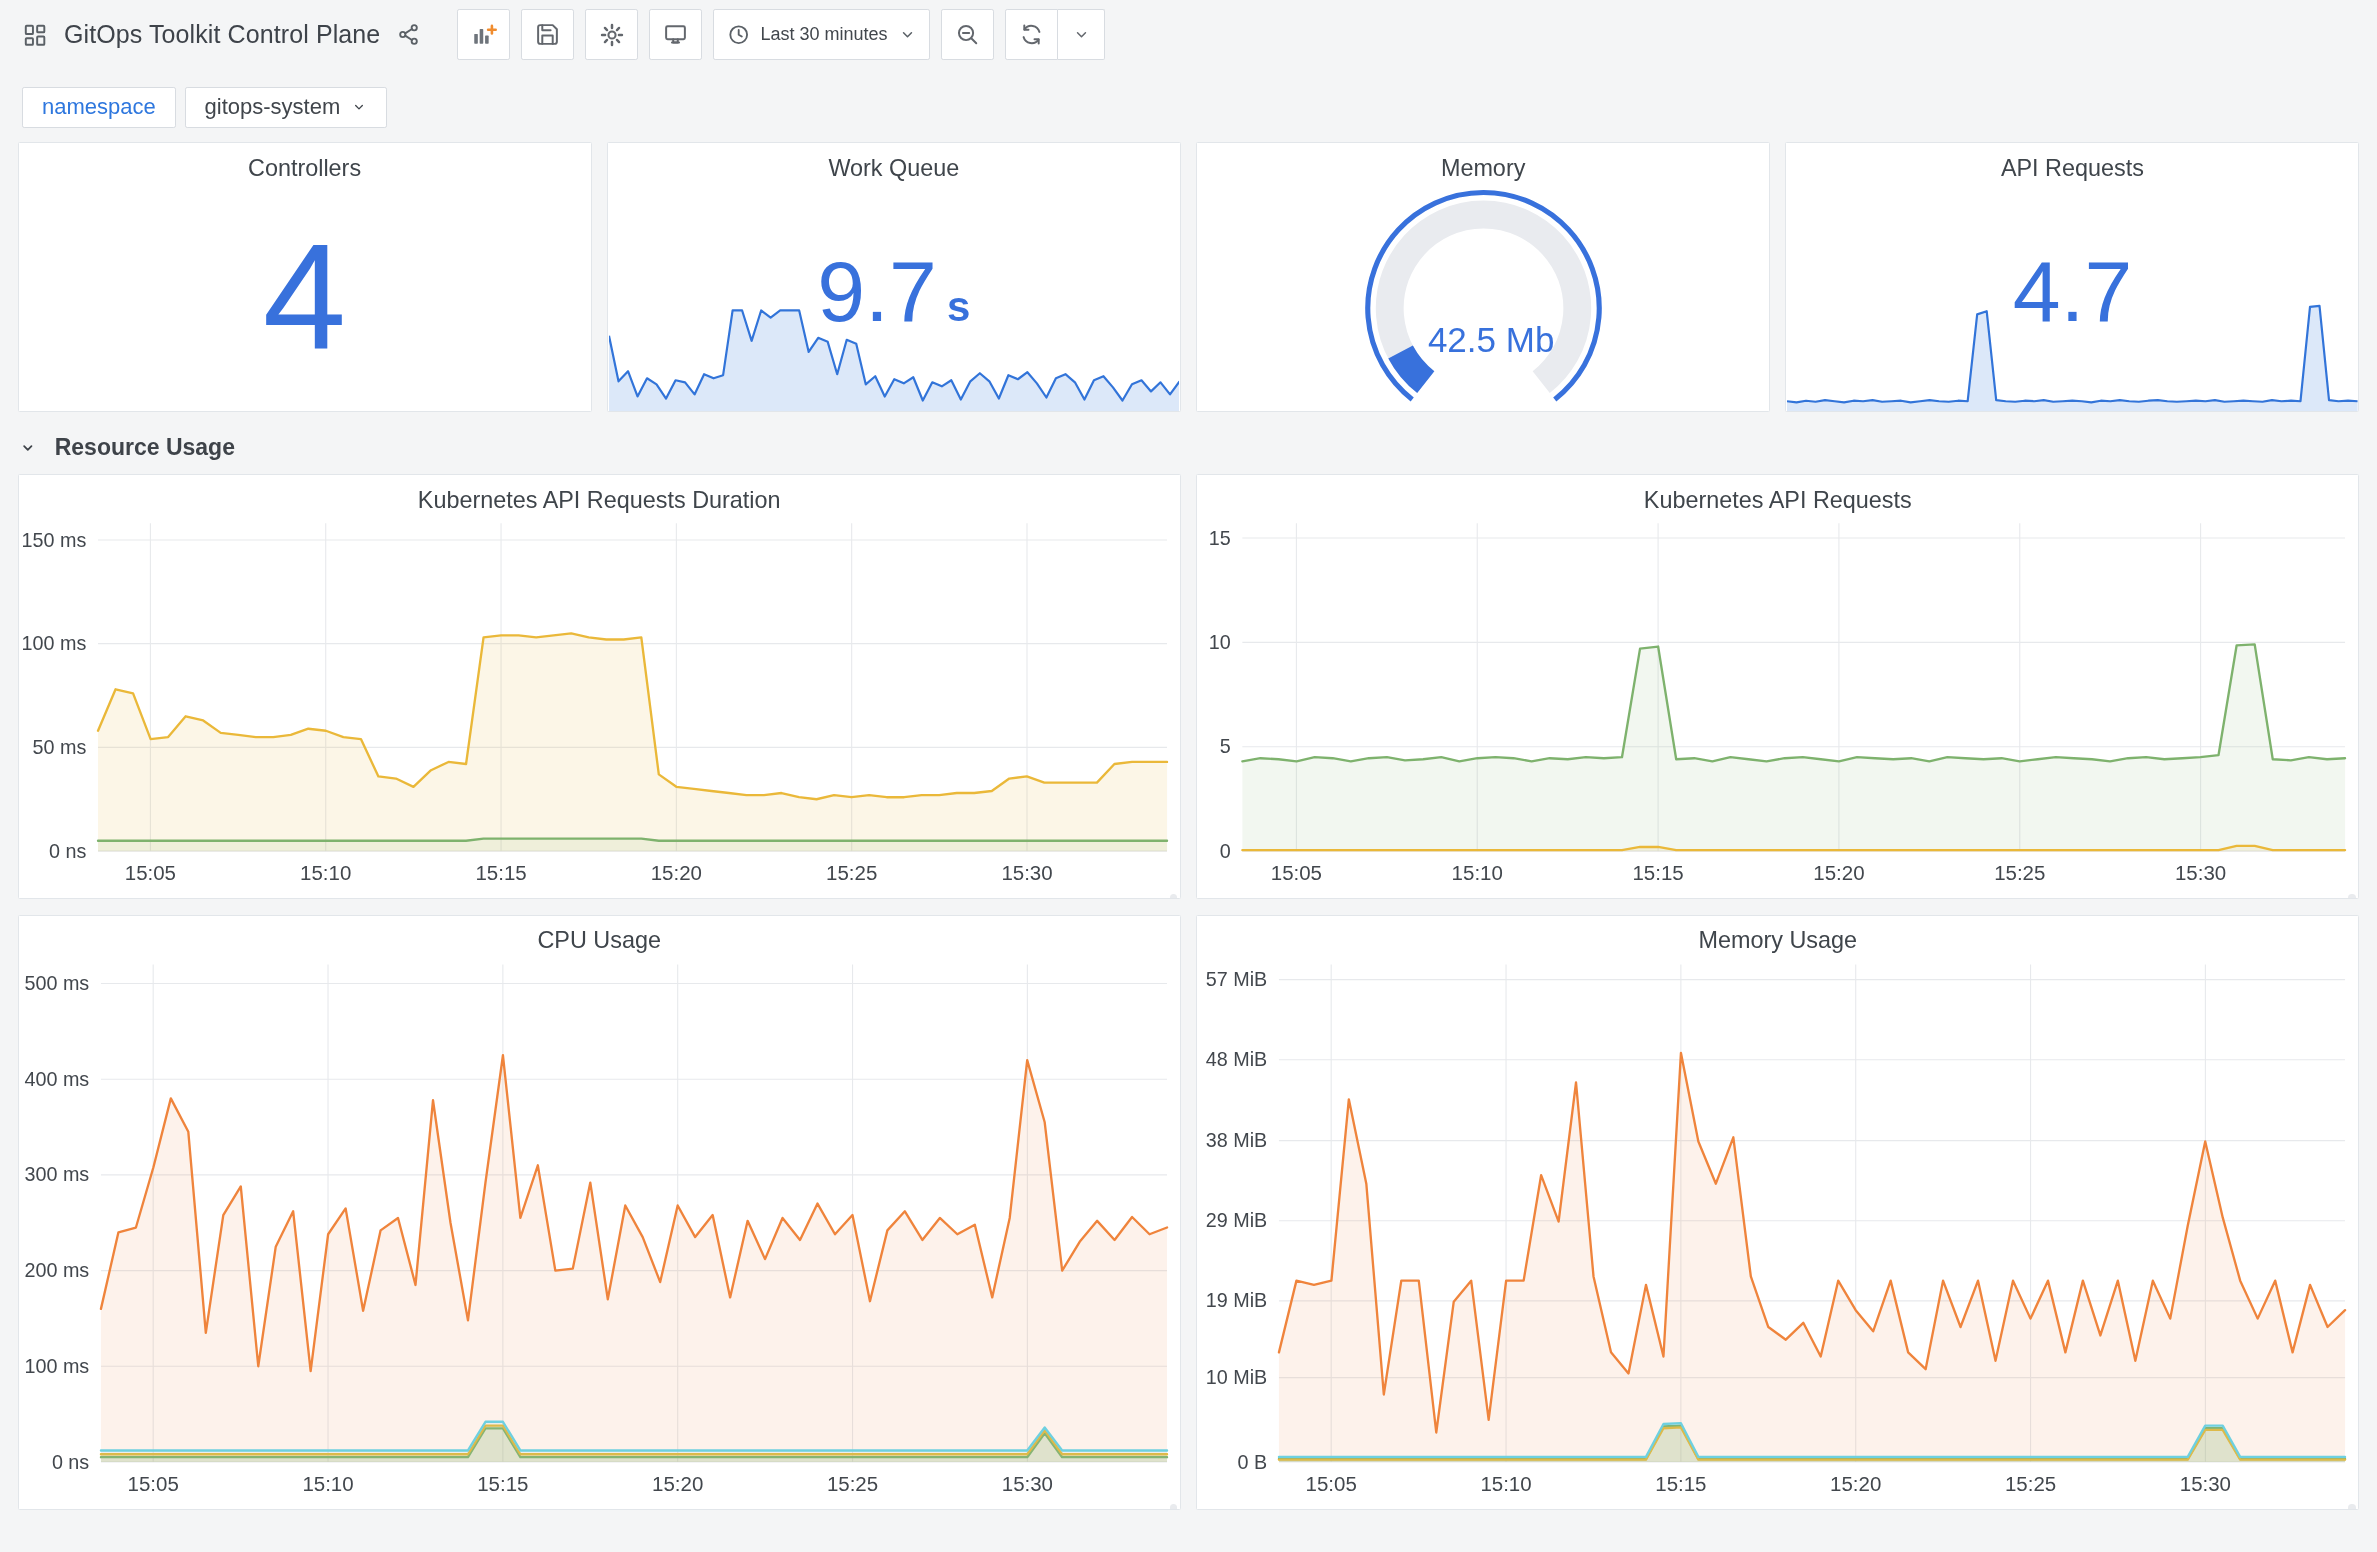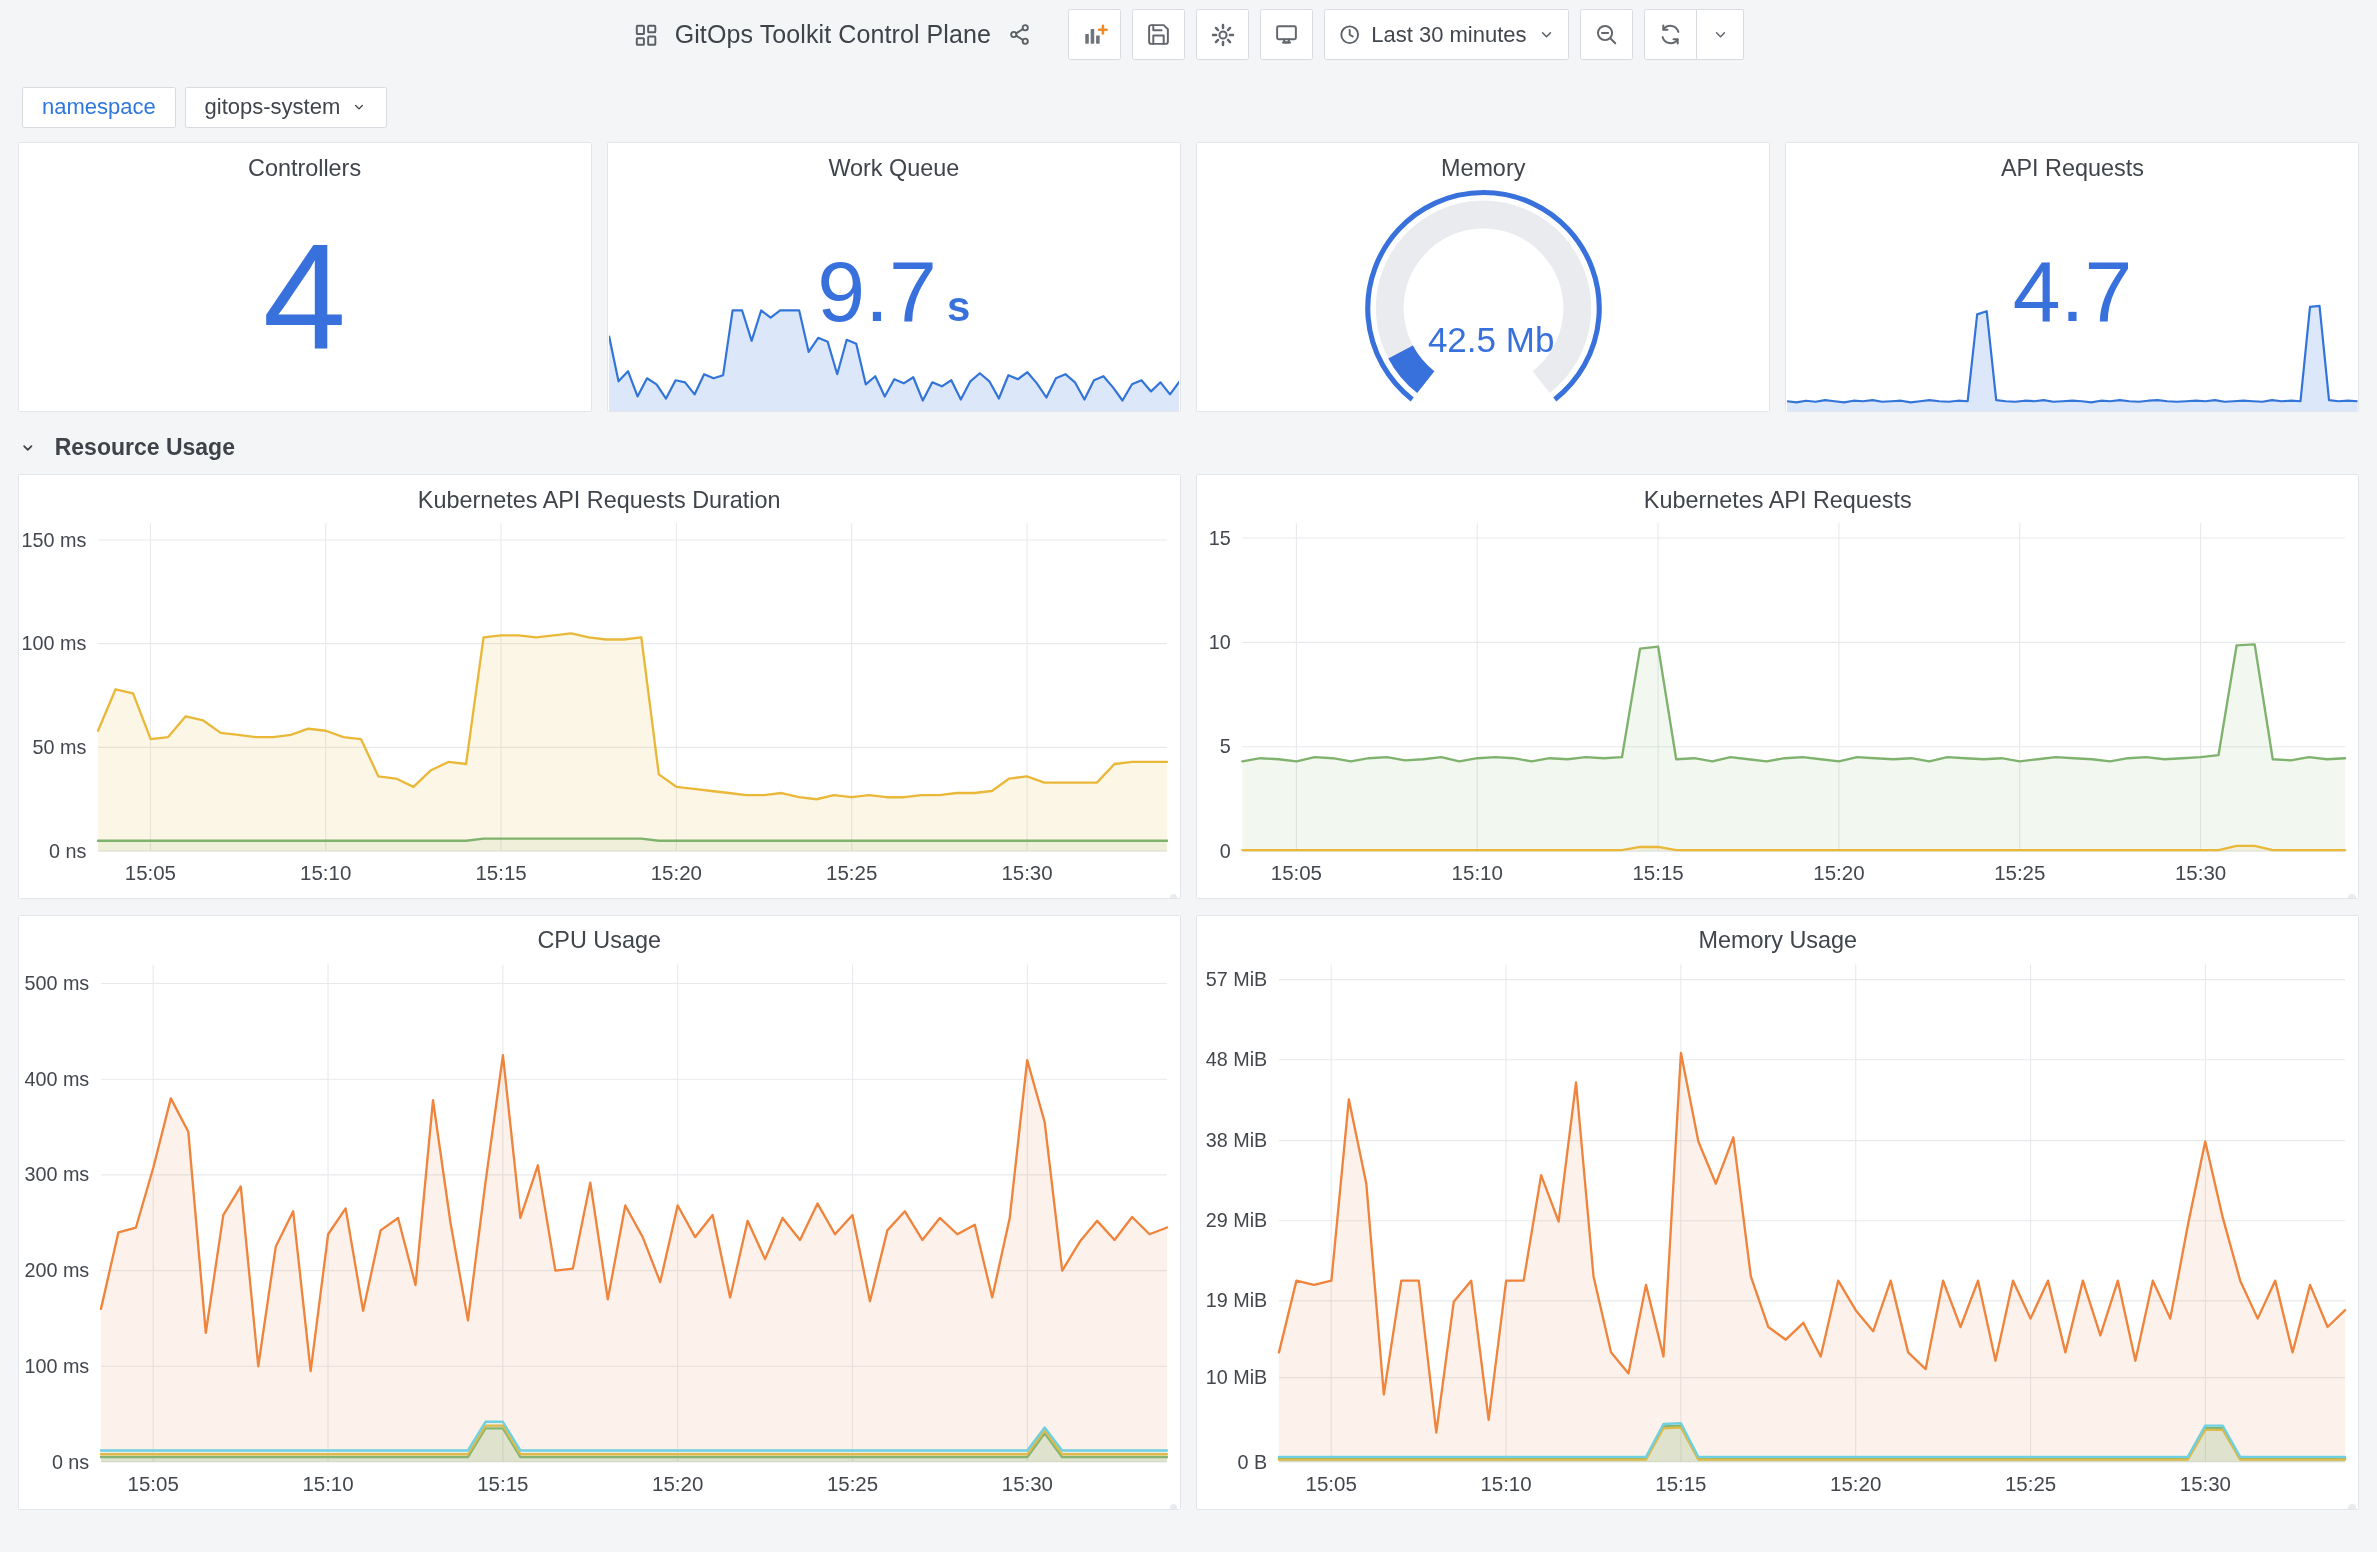--- a/index.html
+++ b/index.html
@@ -1,33 +1,33 @@
 <!DOCTYPE html>
 <html style="font-size:11.7px"><head>
 <meta charset="utf-8">
 <style>
   * { box-sizing: border-box; margin: 0; padding: 0; }
   html,body { width: 2377px; background: #F4F5F6; font-family: "Liberation Sans","DejaVu Sans",sans-serif; color:#41464C; }
   .page { width: 2377px; min-height: 1553px; padding: 0 17.6px 17.6px 17.6px; }
 
   
-  header { height: 69px; display: flex; align-items: center; justify-content: center; padding: 0 4.4px; gap: 36px; }
+  header { height: 69px; display: flex; align-items: center; justify-content: flex-start; padding: 0 4.4px; gap: 36px; }
   .h-left { display: flex; align-items: center; gap: 16px; }
   .h-left h1 { font-size: 25px; font-weight: 500; color: #3E434A; letter-spacing: 0.1px; }
   .icn { display: inline-flex; align-items: center; justify-content: center; color: #5A6066; }
   .icn svg { stroke: currentColor; fill: none; stroke-width: 1.8; stroke-linecap: round; stroke-linejoin: round; }
   .h-right { display: flex; align-items: center; gap: 11px; }
   .tbtn { height: 51px; min-width: 53px; padding: 0 12.5px; background: #FFFFFF; border: 0.7px solid #D8DCE1; border-radius: 2.2px;
           display: inline-flex; align-items: center; justify-content: center; gap: 10.3px; color: #63676D; cursor: pointer; font-size: 22px; }
   .tbtn svg { stroke: currentColor; fill: none; stroke-width: 1.9; stroke-linecap: round; stroke-linejoin: round; }
   .tbtn.narrow { min-width: 47px; padding: 0 7.3px; }
   .btn-split { display: flex; }
   .btn-split .tbtn:first-child { border-radius: 2.2px 0 0 2.2px; }
   .btn-split .tbtn:last-child { border-left: none; border-radius: 0 2.2px 2.2px 0; }
-  .time-label { color: #42474D; font-size: 22px; }
+  .time-label { color: #42474D; font-size: 18px; }
 
   
   .vars { display: flex; gap: 8.8px; padding: 17.6px 4.4px 14.6px 4.4px; }
   .chip { height: 41px; display: inline-flex; align-items: center; padding: 0 19px; background: #fff; border: 0.7px solid #D8DCE1; border-radius: 2.2px; font-size: 22px; }
   .chip.lab { color: #2E77DE; font-weight: 500; }
   .chip.val { color: #41464C; gap: 10.3px; cursor: pointer; }
   .chip.val svg { stroke: #41464C; fill: none; stroke-width: 2; stroke-linecap: round; stroke-linejoin: round; }
 
   
   .panel { background: #fff; border: 0.7px solid #E2E6EA; border-radius: 1.5px; position: relative; overflow: hidden; }

